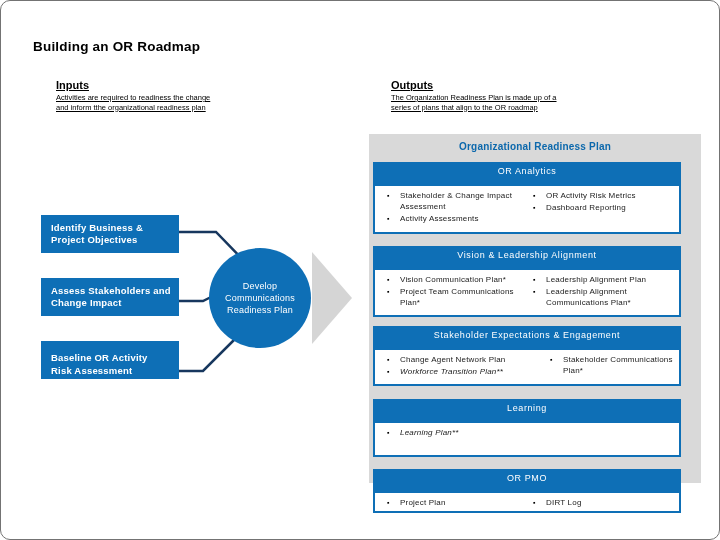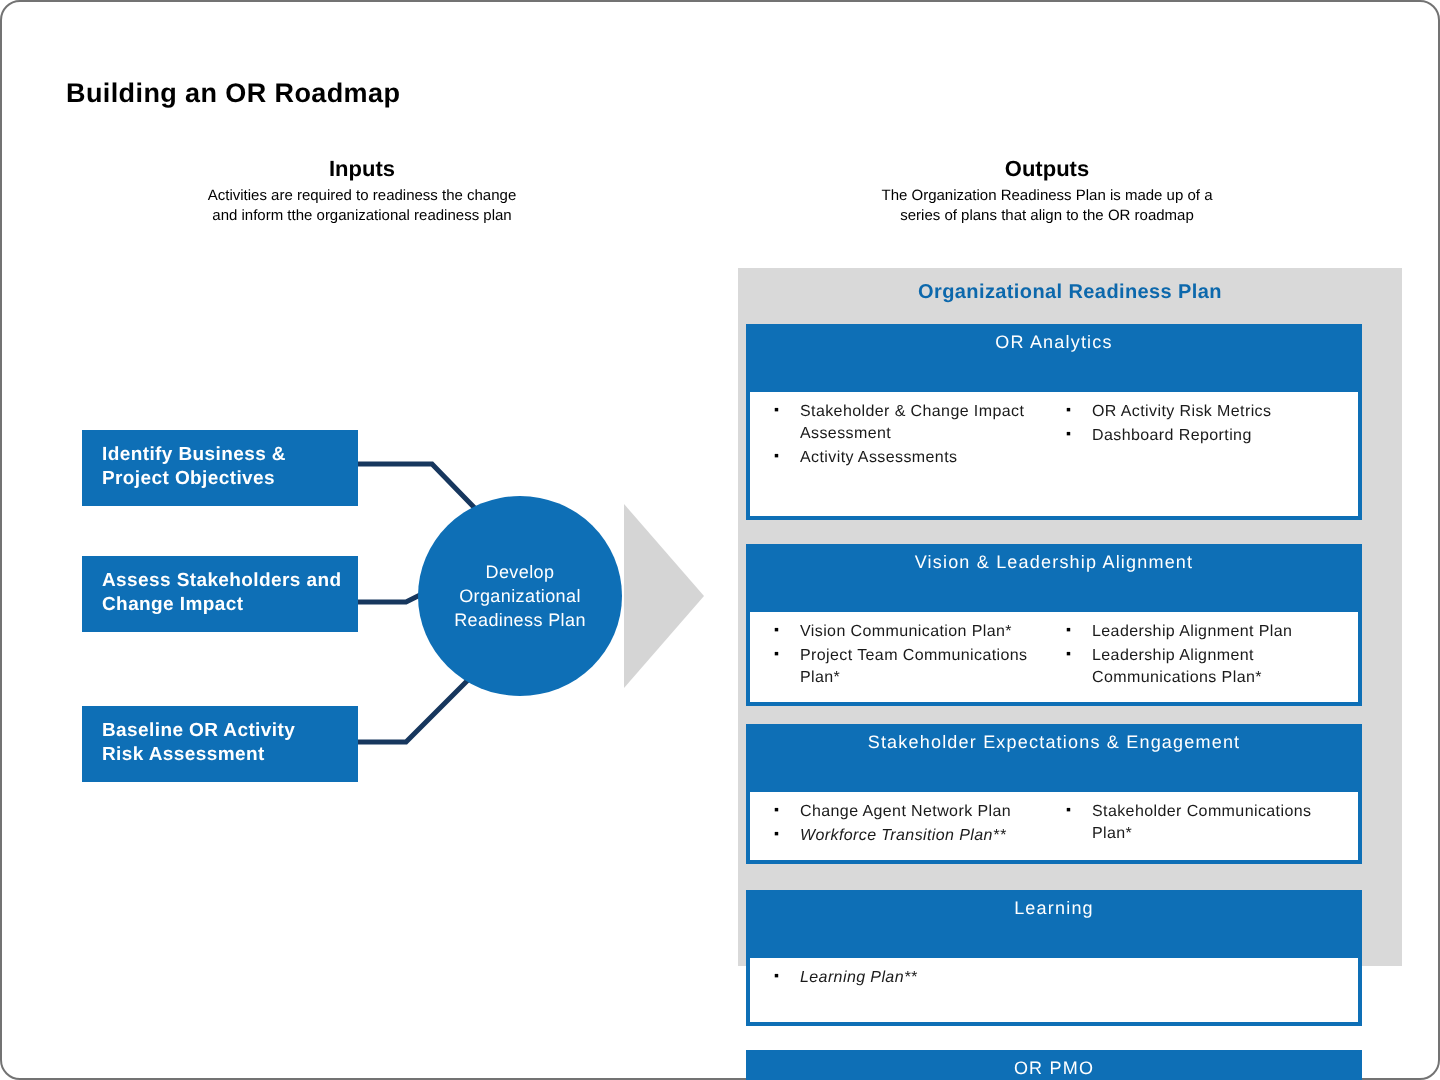--- a/index.html
+++ b/index.html
@@ -13,42 +13,42 @@
     position: absolute; inset: 0;
     background: #ffffff;
     border: 1px solid #737373;
     border-radius: 10px;
   }
   .slide-title {
     position: absolute; left: 32px; top: 38px;
     font-size: 13.5px; font-weight: bold; color: #000000;
     letter-spacing: 0.2px;
   }
-  .col-header-block { position: absolute; text-align: center; }
+  .col-header-block { position: absolute; text-align: left; text-decoration: underline; }
   .col-header-block.inputs  { left: 55px;  top: 78px; width: 250px; }
   .col-header-block.outputs { left: 390px; top: 78px; width: 265px; }
   .col-header-title { font-size: 11px; font-weight: bold; color: #000; margin-bottom: 2px; }
   .col-header-desc  { font-size: 7.5px; line-height: 9.5px; color: #000; }
 
   
   .plan-panel {
     position: absolute; left: 368px; top: 133px;
     width: 332px; height: 349px;
     background: var(--panel-gray, #D9D9D9);
   }
   .plan-panel-title {
     margin-top: 7px;
     text-align: center;
     font-size: 10px; font-weight: bold;
     color: var(--title-blue, #0C68AC);
     letter-spacing: 0.2px;
   }
   .sections { margin-left: 4px; width: 308px; }
   .section-bar {
-    height: 34px; line-height: 18px;
+    height: 24px; line-height: 18px;
     background: var(--accent-blue, #0E6FB6);
     color: #ffffff; text-align: center;
     font-size: 9px; letter-spacing: 0.6px;
   }
   .section-body {
     background: #ffffff;
     border: 2px solid var(--accent-blue, #0E6FB6);
     border-top: none;
     display: flex;
     padding: 4px 6px 3px 12px;
@@ -60,44 +60,44 @@
     font-size: 7px; line-height: 11px; color: #000;
     width: 13px; flex: none;
   }
   .item-text {
     font-size: 8px; line-height: 11px; color: #1a1a1a;
     letter-spacing: 0.2px;
   }
   .col-left  .item-text { max-width: 114px; }
   .col-right .item-text { max-width: 112px; }
   .italic .item-text, .item-text.italic { font-style: italic; }
-  .s1 .section-body { height: 64px; }
+  .s1 .section-body { height: 48px; }
   .s2 .section-body { height: 47px; }
-  .s3 .section-body { height: 36px; }
+  .s3 .section-body { height: 36px; gap: 17px; }
   .s4 .section-body { height: 34px; }
   .s5 .section-body { height: 20px; }
   .s1 { margin-top: 10px; }
   .s2 { margin-top: 12px; }
   .s3 { margin-top: 9px; }
   .s4 { margin-top: 13px; }
   .s5 { margin-top: 12px; }
 
   
   .step-box {
     position: absolute; left: 40px; width: 138px; height: 38px;
     background: var(--accent-blue, #0E6FB6);
     color: #ffffff; font-weight: bold;
     font-size: 9.5px; line-height: 12.5px;
     display: flex; align-items: center;
     padding: 2px 8px 2px 10px;
     letter-spacing: 0.2px;
   }
   .step-1 { top: 214px; }
   .step-2 { top: 277px; }
-  .step-3 { top: 352px; }
+  .step-3 { top: 340px; align-items: flex-end; }
 
   .connectors { position: absolute; left: 150px; top: 215px; width: 170px; height: 170px; }
 
   .hub-circle {
     position: absolute; left: 208px; top: 247px;
     width: 102px; height: 100px;
     border-radius: 50%;
     background: var(--accent-blue, #0E6FB6);
     color: #ffffff;
     display: flex; align-items: center; justify-content: center;
@@ -143,21 +143,21 @@
     <span>Identify Business &amp; Project Objectives</span>
   </div>
   <div class="step-box step-2">
     <span>Assess Stakeholders and Change Impact</span>
   </div>
   <div class="step-box step-3">
     <span>Baseline OR Activity Risk Assessment</span>
   </div>
 
   <div class="hub-circle">
-    <span>Develop Organizational Readiness Plan</span>
+    <span>Develop Communications Readiness Plan</span>
   </div>
   <div class="flow-arrow"></div>
 
   <div class="plan-panel">
     <div class="plan-panel-title">Organizational Readiness Plan</div>
 
     <div class="sections">
 
       <div class="section s1">
         <div class="section-bar">OR Analytics</div>

